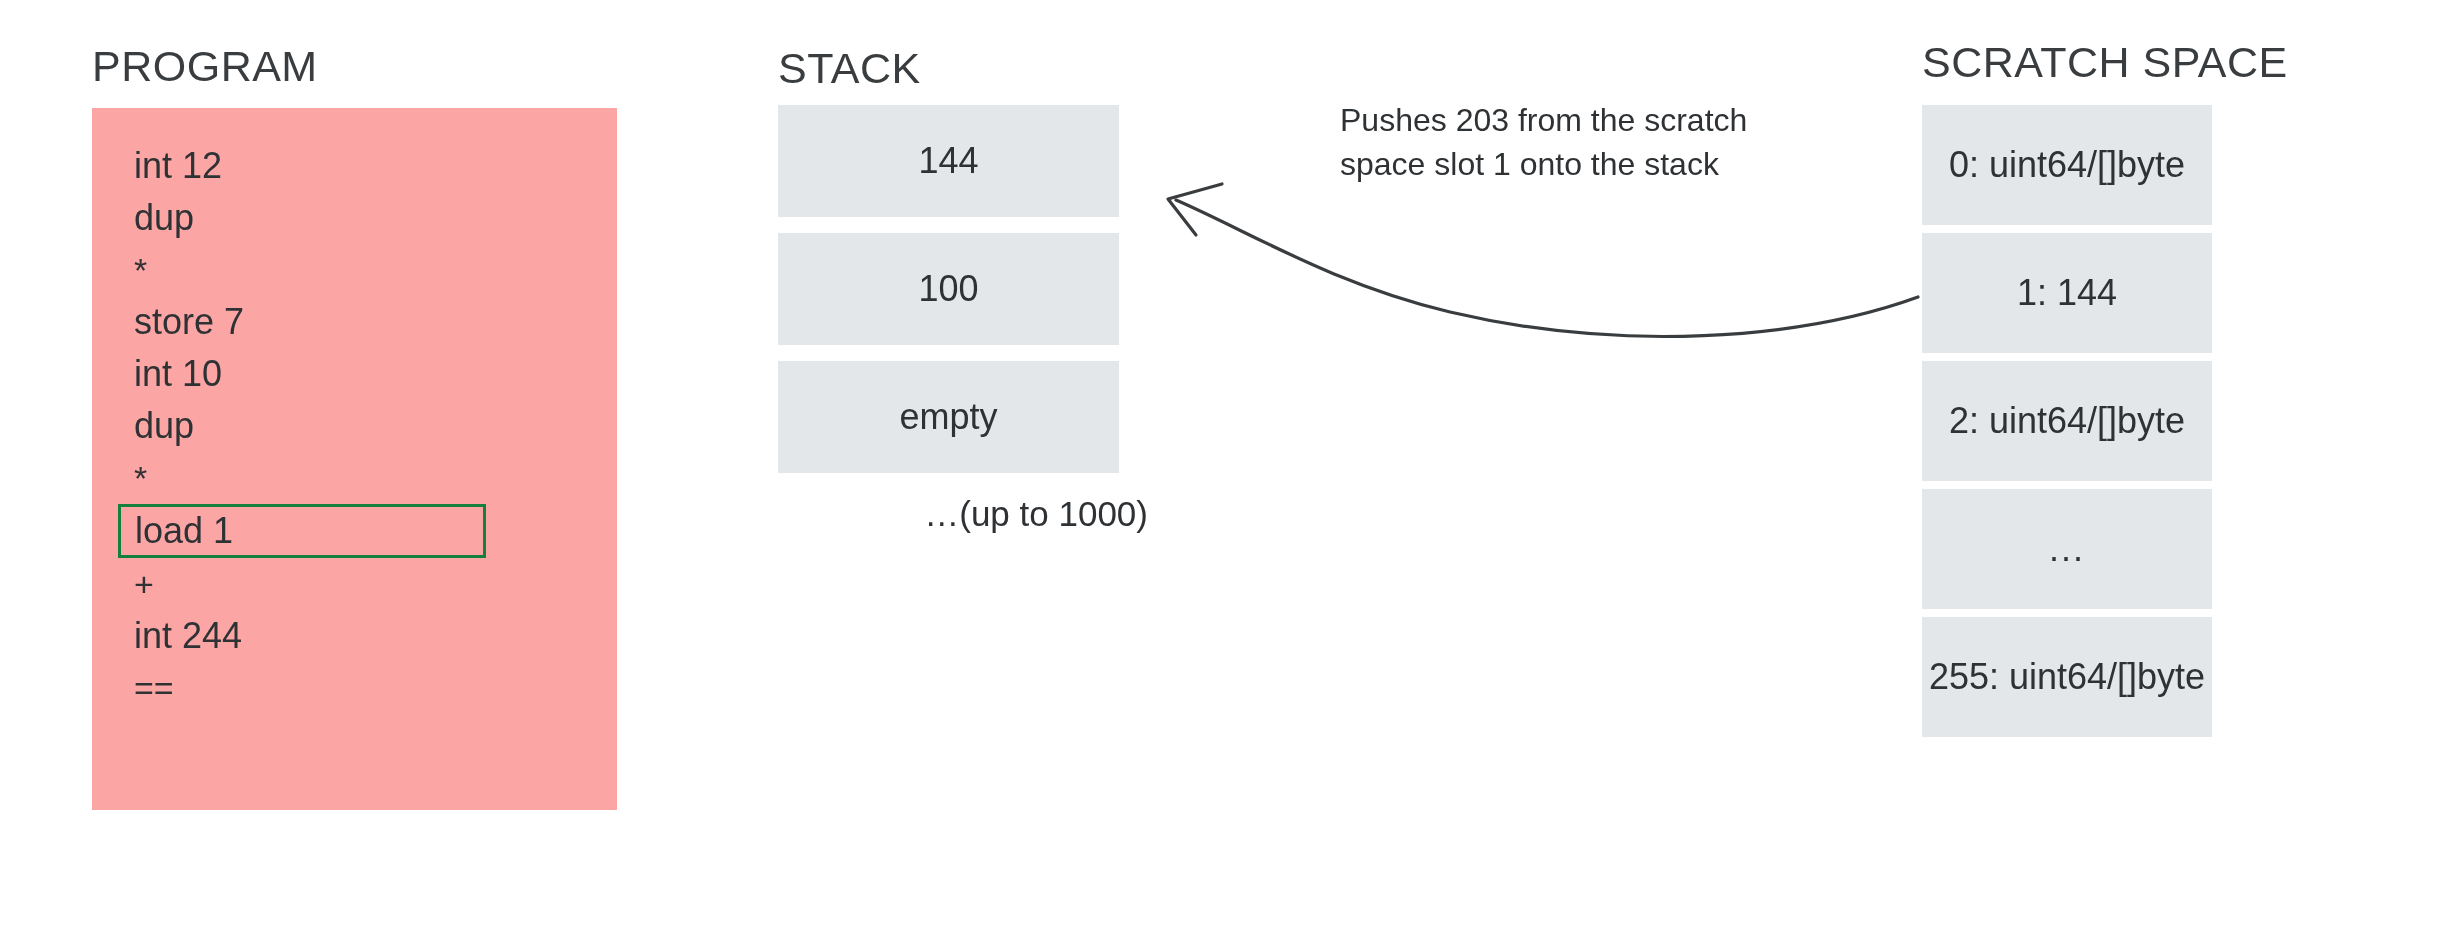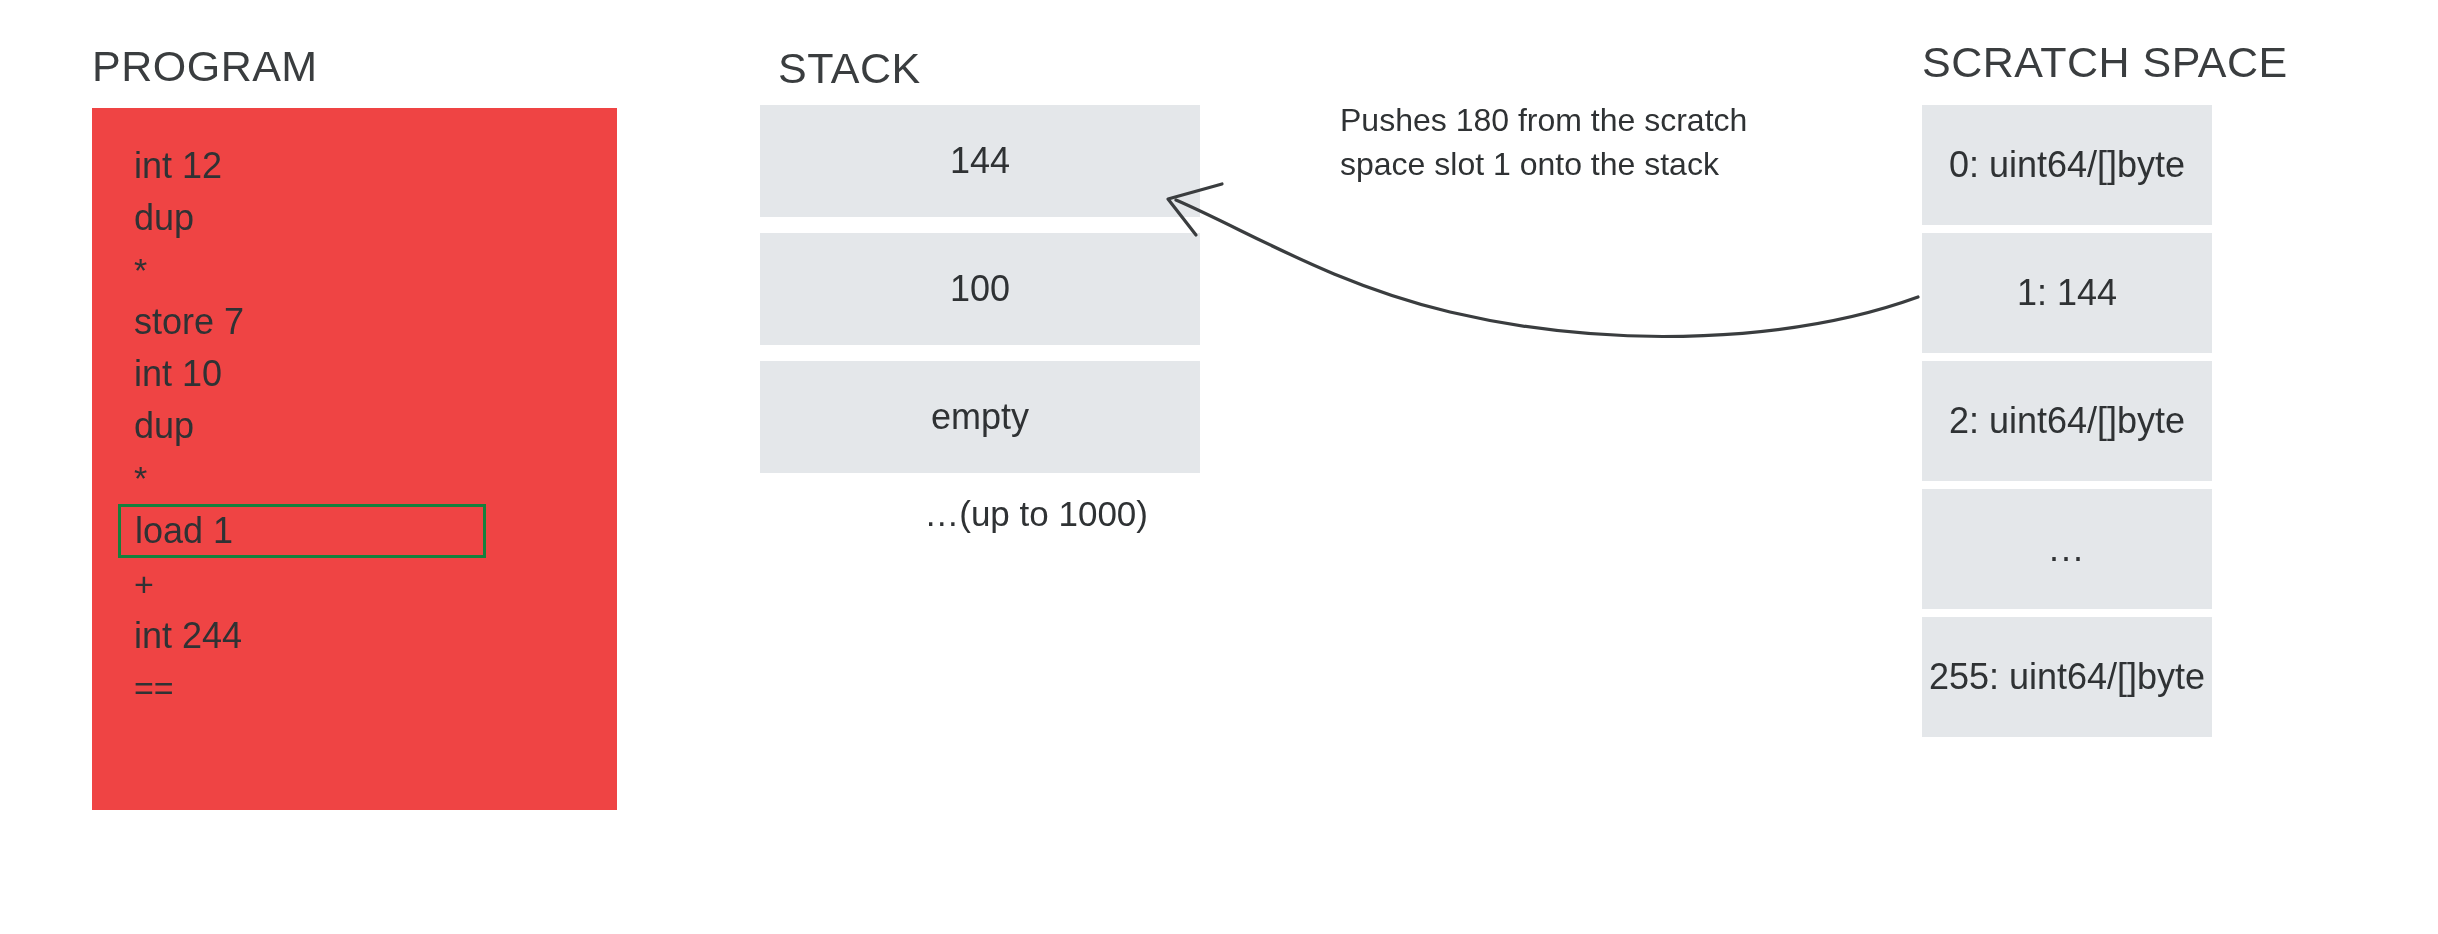--- a/index.html
+++ b/index.html
@@ -33,21 +33,21 @@
   #stack-heading   { left: 778px; top: 44px; width: 370px; }
   #scratch-heading { left: 1922px; top: 38px; width: 366px; }
 
   
   #program-panel {
     position: absolute;
     left: 92px;
     top: 108px;
     width: 525px;
     height: 702px;
-    background: #ef4444;
+    background: #fca5a5;
   }
   #program-list {
     position: absolute;
     left: 34px;
     top: 32px;
     width: 430px;
   }
   .prog-line {
     position: relative;
     font-size: 36px;
@@ -77,21 +77,21 @@
     background: #e4e7ea;
     display: flex;
     align-items: center;
     justify-content: center;
     font-size: 36px;
     color: #2f3234;
     white-space: nowrap;
   }
 
   
-  .stack-slot { left: 760px; width: 440px; height: 112px; }
+  .stack-slot { left: 778px; width: 341px; height: 112px; }
   #stack-slot-0 { top: 105px; }
   #stack-slot-1 { top: 233px; }
   #stack-slot-2 { top: 361px; }
 
   #stack-note {
     position: absolute;
     left: 778px;
     top: 494px;
     width: 370px;
     text-align: right;
@@ -181,21 +181,21 @@
 
   <div class="slot scratch-slot" id="scratch-slot-0">0: uint64/[]byte</div>
   <div class="slot scratch-slot" id="scratch-slot-1">1: 144</div>
   <div class="slot scratch-slot" id="scratch-slot-2">2: uint64/[]byte</div>
   <div class="slot scratch-slot" id="scratch-slot-3">
       <span class="ellipsis-glyph">...</span>
     </div>
   <div class="slot scratch-slot" id="scratch-slot-4">255: uint64/[]byte</div>
 
   <div id="annotation-text">
-    <div>Pushes 180 from the scratch</div>
+    <div>Pushes 203 from the scratch</div>
     <div>space slot 1 onto the stack</div>
   </div>
 
   <svg id="arrow-layer" viewBox="0 0 2438 934">
 
     <path d="M 1918 297 C 1800 340, 1620 352, 1450 312 C 1330 283, 1250 232, 1176 200" fill="none" stroke="#3a3d3f" stroke-width="3.2" stroke-linecap="round"></path>
 
     <path d="M 1222 184 L 1168 199 L 1196 235" fill="none" stroke="#3a3d3f" stroke-width="3.2" stroke-linecap="round" stroke-linejoin="round"></path>
   </svg>
 

